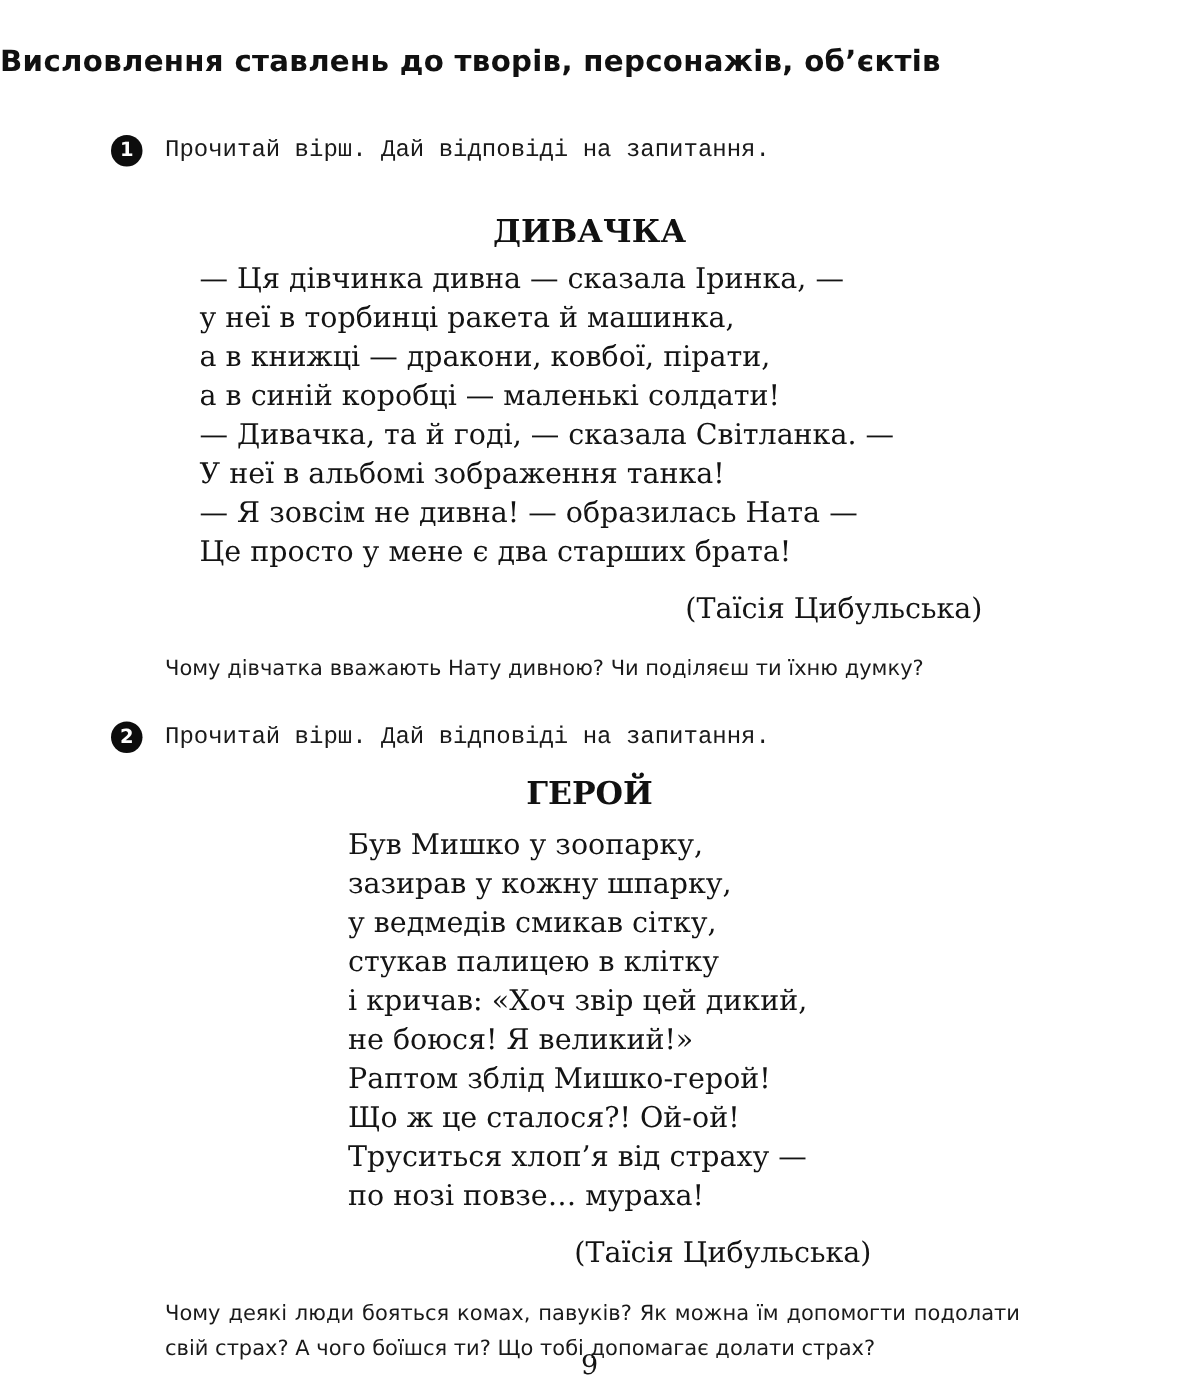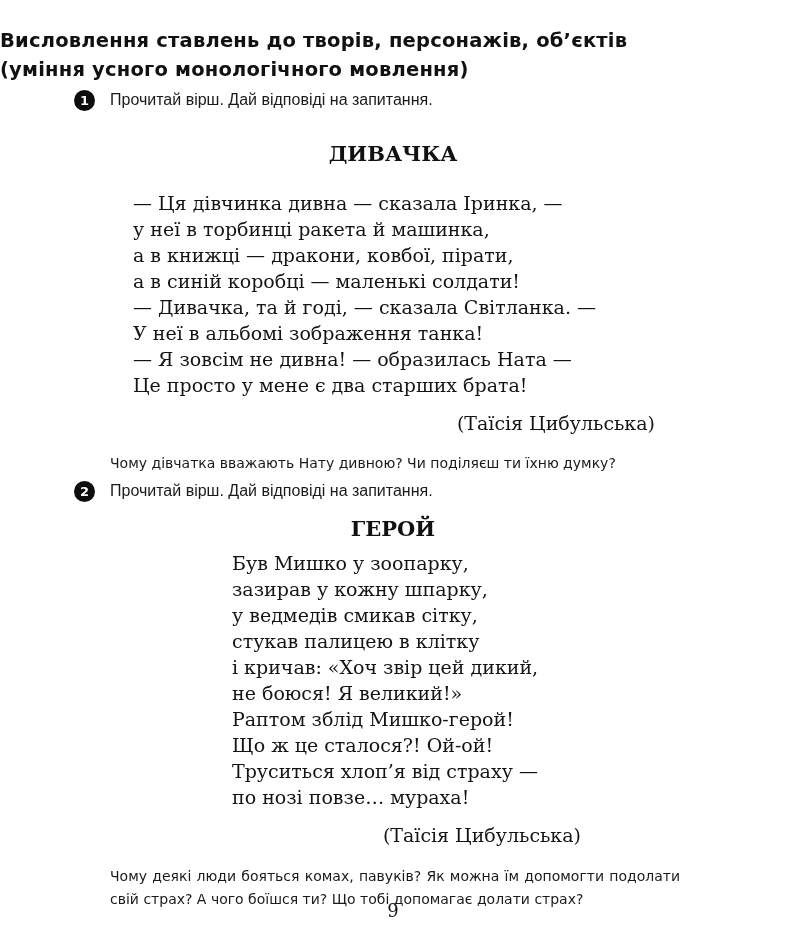--- a/index.html
+++ b/index.html
@@ -64,21 +64,21 @@
     font-family: "DejaVu Sans", sans-serif;
     font-weight: bold;
     font-size: 13px;
     line-height: 21px;
     text-align: center;
   }
   .task-instruction {
     position: absolute;
     left: 110px;
     top: 0;
-    font-family: Liberation Sans, sans-serif;
+    font-family: Liberation Mono, monospace;
     font-size: 16px;
     line-height: 24px;
     color: #1a1a1a;
     white-space: nowrap;
   }
 
   
   .poem-title {
     font-family: "DejaVu Serif", serif;
     font-weight: bold;
@@ -92,21 +92,21 @@
 
   .poem-body {
     font-family: "DejaVu Serif", serif;
     font-size: 19px;
     line-height: 26px;
     color: #141414;
     white-space: pre;
   }
   #poem-1-body {
     margin-left: 133px;
-    margin-top: 21px;
+    margin-top: 4px;
   }
   #poem-2-body {
     margin-left: 232px;
     margin-top: 6px;
   }
 
   .poem-author {
     font-family: "DejaVu Serif", serif;
     font-size: 19px;
     line-height: 26px;
@@ -154,21 +154,20 @@
     color: #141414;
   }
 </style>
 </head>
 <body>
 
 <div class="page">
 
   <div class="page-header">
     <div class="hdr-line">Висловлення ставлень до творів, персонажів, об’єктів</div>
-    <div class="hdr-line">(уміння усного монологічного мовлення)</div>
   </div>
 
   <div class="task" id="task-1">
     <div class="task-head">
       <div class="task-marker">1</div>
       <div class="task-instruction">Прочитай вірш. Дай відповіді на запитання.</div>
     </div>
     <div class="poem-title">ДИВАЧКА</div>
     <div class="poem-body" id="poem-1-body">— Ця дівчинка дивна — сказала Іринка, —
 у неї в торбинці ракета й машинка,

